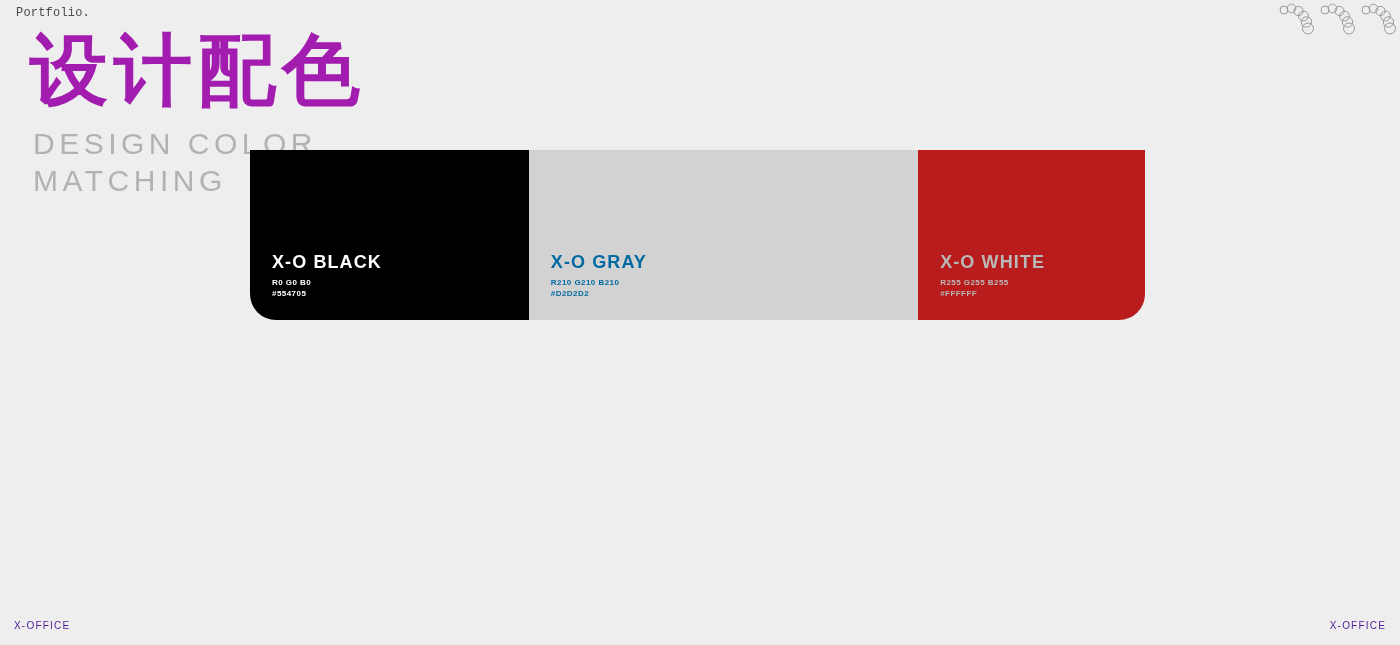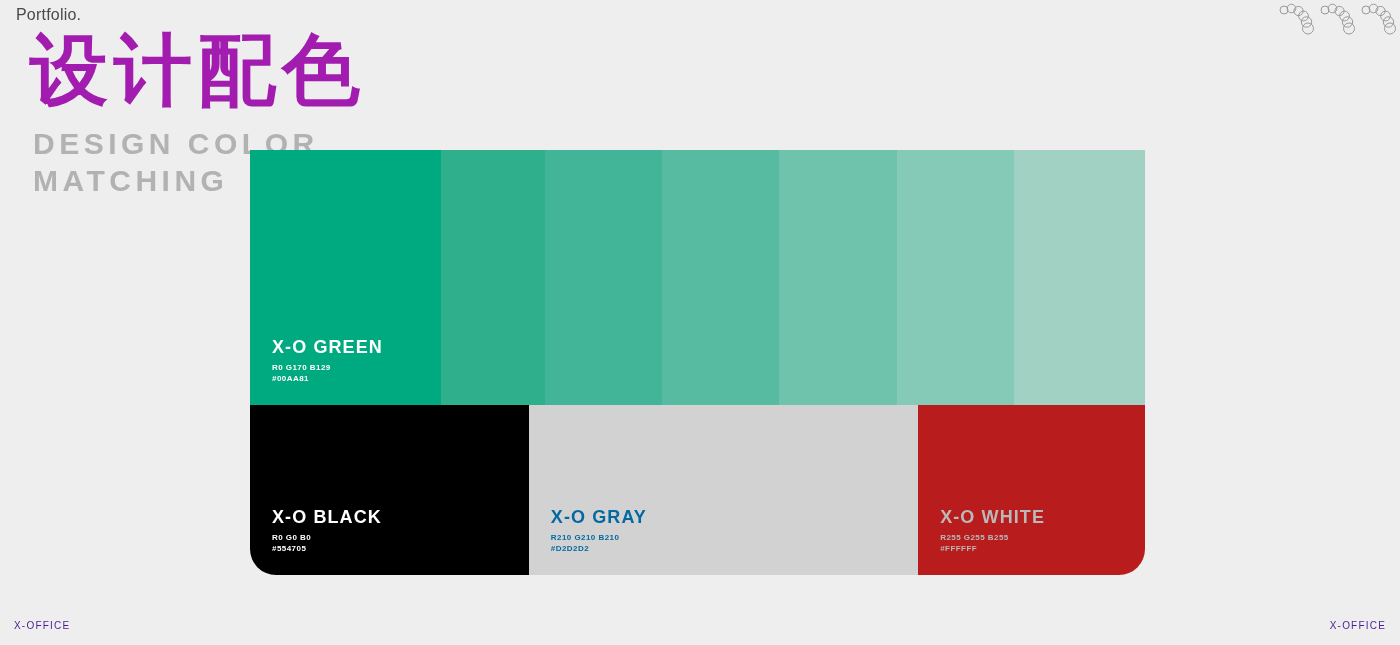--- a/index.html
+++ b/index.html
@@ -8,31 +8,31 @@
     background:#eeeeee;
     font-family:"Liberation Sans", sans-serif;
     position:relative;
     overflow:hidden;
     -webkit-font-smoothing:antialiased;
   }
 
   
   .portfolio-label{
     position:absolute; left:16px; top:6px;
-    font-size:16px; color:#4a4a4a; letter-spacing:.2px;
+    font-size:12px; color:#4a4a4a; letter-spacing:.2px;font-family:Liberation Mono, monospace;
   }
   .title-cn{
     position:absolute; left:30px; top:30px;
     font-size:78px; line-height:80px; font-weight:700;
     color:#a21caf; letter-spacing:6px;
     font-family:"DejaVu Sans","Liberation Sans",sans-serif;
   }
   .title-en{
     position:absolute; left:33px; top:125px;
-    font-size:30px; line-height:37px; font-weight:700;
+    font-size:30px; line-height:37px; font-weight:400;
     color:#b2b2b2; letter-spacing:4.5px;
     white-space:pre-line;
   }
 
   
   .deco{ position:absolute; right:2px; top:0px; display:flex; gap:1px; }
   .deco svg{ display:block; }
 
   
   .palette{
@@ -119,35 +119,20 @@
         <circle cx="27.5" cy="16" r="4.9"></circle>
         <circle cx="30.5" cy="22" r="5.2"></circle>
         <circle cx="32" cy="28.5" r="5.5"></circle>
       </g>
     </svg>
   </span>
 </div>
 
 <div class="palette">
 
-  <div class="row-green">
-    <div class="sw" style="background: rgb(0, 170, 129); width: 191px; color: rgb(255, 255, 255);">
-      <div class="sw-label">
-        <span class="sw-name">X-O GREEN</span>
-        <span class="sw-rgb">R0 G170 B129</span>
-        <span class="sw-hex">#00AA81</span>
-      </div>
-    </div>
-    <div class="sw" style="background: rgb(47, 175, 140); width: 104px;"></div>
-    <div class="sw" style="background: rgb(66, 180, 152); width: 117px;"></div>
-    <div class="sw" style="background: rgb(87, 187, 162); width: 117px;"></div>
-    <div class="sw" style="background: rgb(111, 194, 172); width: 118px;"></div>
-    <div class="sw" style="background: rgb(133, 201, 183); width: 117px;"></div>
-    <div class="sw" style="background: rgb(160, 209, 194); width: 131px;"></div>
-  </div>
 
   <div class="row-neutral">
 
     <div class="sw" style="background: rgb(0, 0, 0); width: 295px; color: rgb(255, 255, 255);">
       <div class="sw-label">
         <span class="sw-name">X-O BLACK</span>
         <span class="sw-rgb">R0 G0 B0</span>
         <span class="sw-hex">#554705</span>
       </div>
     </div>

